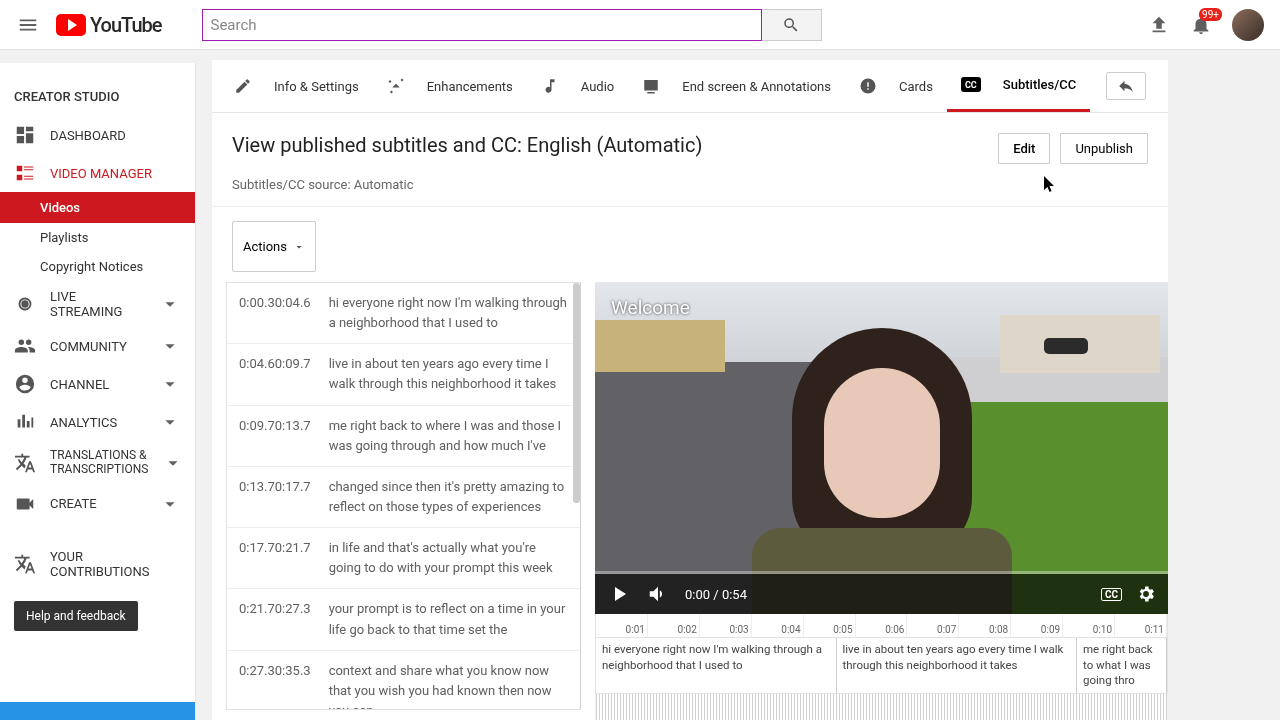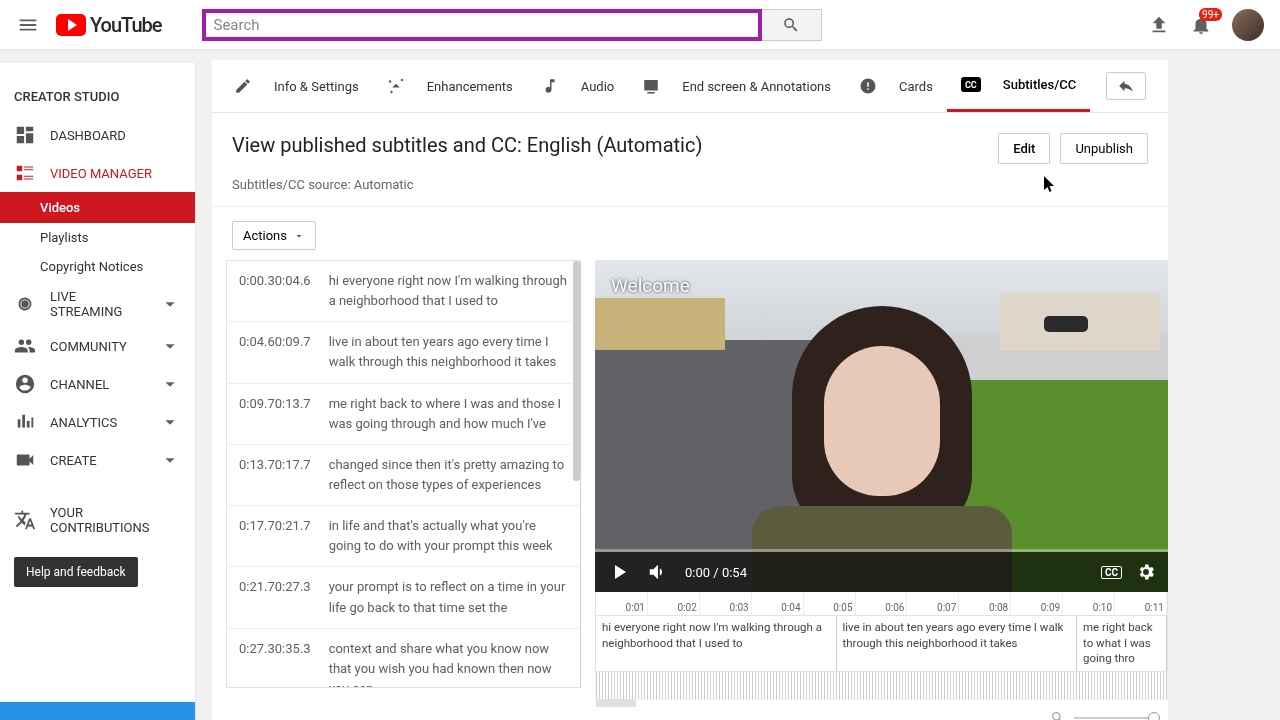--- a/index.html
+++ b/index.html
@@ -5,21 +5,21 @@
 *{margin:0;padding:0;box-sizing:border-box;font-family:Roboto,Arial,sans-serif}
 body{background:#f1f1f1;width:1280px;height:720px;overflow:hidden;position:relative}
 
 .topbar{position:fixed;top:0;left:0;right:0;height:50px;background:#fff;border-bottom:1px solid #e2e2e2;display:flex;align-items:center;padding:0 16px;z-index:50}
 .hamb{width:24px;height:24px;color:#606060;cursor:pointer;margin-right:16px;display:flex;align-items:center;justify-content:center}
 .logo{display:flex;align-items:center;cursor:pointer}
 .logo-box{width:30px;height:22px;background:#ff0000;border-radius:5px;display:flex;align-items:center;justify-content:center;margin-right:4px}
 .logo-play{width:0;height:0;border-left:9px solid #fff;border-top:6px solid transparent;border-bottom:6px solid transparent;margin-left:2px}
 .logo-text{font-size:20px;font-weight:500;letter-spacing:-1px;color:#282828}
 .search{flex:0 0 620px;display:flex;margin-left:40px}
-.search input{flex:1;height:32px;border:4px solid #a21caf;padding:0 8px;font-size:15px;color:#111}
+.search input{flex:1;height:32px;border:1px solid #a21caf;padding:0 8px;font-size:15px;color:#111}
 .search input::placeholder{color:#888}
 .search button{width:60px;height:32px;border:1px solid #ccc;border-left:0;background:#f3f3f3;color:#555;cursor:pointer;display:flex;align-items:center;justify-content:center}
 .topright{margin-left:auto;display:flex;align-items:center;gap:20px}
 .top-icon{color:#606060;cursor:pointer;display:flex;align-items:center;position:relative}
 .badge{position:absolute;top:-6px;right:-10px;background:#e62117;color:#fff;font-size:10px;padding:1px 3px;border-radius:6px}
 .avatar{width:32px;height:32px;border-radius:50%;background:linear-gradient(135deg,#8a6d5c,#3a2e28);cursor:pointer}
 
 .sidebar{position:fixed;top:63px;left:0;width:196px;bottom:0;background:#fff;border-right:1px solid #e6e6e6;overflow:hidden;padding-top:14px}
 .sidebar h3{font-size:13px;font-weight:500;padding:12px 14px;color:#333}
 .snav{}
@@ -44,21 +44,21 @@
 .reply-btn{margin-left:auto;margin-right:14px;border:1px solid #ccc;padding:4px 10px;border-radius:2px;color:#555;cursor:pointer;display:flex;align-items:center}
 
 .phead{padding:20px 20px 14px;border-bottom:1px solid #eee;display:flex;align-items:flex-start;gap:16px}
 .phead-left{flex:1}
 .phead h1{font-size:20px;font-weight:400;color:#222}
 .phead .sub{font-size:13px;color:#666;margin-top:20px}
 .phead-btns{display:flex;gap:10px}
 .btn{border:1px solid #ccc;background:#fff;padding:7px 14px;font-size:13px;border-radius:1px;cursor:pointer}
 .btn.bold{font-weight:500}
 .actions-row{padding:14px 20px 10px}
-.actions-btn{display:inline-flex;align-items:center;gap:6px;border:1px solid #ccc;padding:6px 10px;font-size:13px;border-radius:2px;cursor:pointer}
+.actions-btn{display:inline-flex;align-items:center;gap:6px;border:1px solid #ccc;padding:17px 10px;font-size:13px;border-radius:2px;cursor:pointer}
 
 .content{display:flex;padding:0 0 0 0}
 .caplist{width:355px;margin-left:14px;border:1px solid #e2e2e2;border-right:1px solid #d0d0d0;overflow:hidden;max-height:428px;position:relative}
 .caplist-scroll{position:absolute;right:0;top:0;width:7px;height:220px;background:#ccc;border-radius:3px}
 .caprow{display:flex;gap:18px;padding:10px 12px;border-bottom:1px solid #eee;font-size:13px;color:#606060}
 .captime{flex:0 0 48px;display:flex;flex-direction:row;line-height:1.5}
 .captxt{flex:1;line-height:1.55}
 
 .vwrap{flex:1;margin-left:14px;margin-right:0;display:flex;flex-direction:column}
 .vplayer{height:332px;background:#000;position:relative;overflow:hidden}
@@ -182,20 +182,29 @@
       <svg viewBox="0 0 24 24">
           <path fill="#555" d="M4 18h3V9H4zm5 0h3V4H9zm5 0h3v-7h-3zm5 0h2V7h-2z"></path>
         </svg>
       <span>ANALYTICS</span>
       <svg class="chev" viewBox="0 0 24 24" width="18" height="18">
           <path fill="#606060" d="M7 10l5 5 5-5z"></path>
         </svg>
     </div>
     <div class="snav-item">
       <svg viewBox="0 0 24 24">
+          <path fill="#555" d="M12.9 15l-2.6-2.6.1-.1A18 18 0 0013.7 6H17V4h-7V2H8v2H1v2h10.2a16 16 0 01-3 5.3A16 16 0 016 8H4a18 18 0 003 5.4L2 18.4 3.4 20 8.4 15l3.1 3.1.7-2zM18.5 10h-2L12 22h2l1.1-3h4.7l1.2 3h2l-4.5-12zm-2.6 7l1.6-4.3 1.6 4.3h-3.2z"></path>
+        </svg>
+      <span style="font-size:12px;line-height:1.15">TRANSLATIONS &amp; TRANSCRIPTIONS</span>
+      <svg class="chev" viewBox="0 0 24 24" width="18" height="18">
+          <path fill="#606060" d="M7 10l5 5 5-5z"></path>
+        </svg>
+    </div>
+    <div class="snav-item">
+      <svg viewBox="0 0 24 24">
           <path fill="#555" d="M17 10.5V7a1 1 0 00-1-1H4a1 1 0 00-1 1v10a1 1 0 001 1h12a1 1 0 001-1v-3.5l4 4v-11l-4 4z"></path>
         </svg>
       <span>CREATE</span>
       <svg class="chev" viewBox="0 0 24 24" width="18" height="18">
           <path fill="#606060" d="M7 10l5 5 5-5z"></path>
         </svg>
     </div>
     <div class="snav-item" style="margin-top:18px">
       <svg viewBox="0 0 24 24">
           <path fill="#555" d="M12.9 15l-2.6-2.6.1-.1A18 18 0 0013.7 6H17V4h-7V2H8v2H1v2h10.2a16 16 0 01-3 5.3A16 16 0 016 8H4a18 18 0 003 5.4L2 18.4 3.4 20 8.4 15l3.1 3.1.7-2zM18.5 10h-2L12 22h2l1.1-3h4.7l1.2 3h2l-4.5-12zm-2.6 7l1.6-4.3 1.6 4.3h-3.2z"></path>

